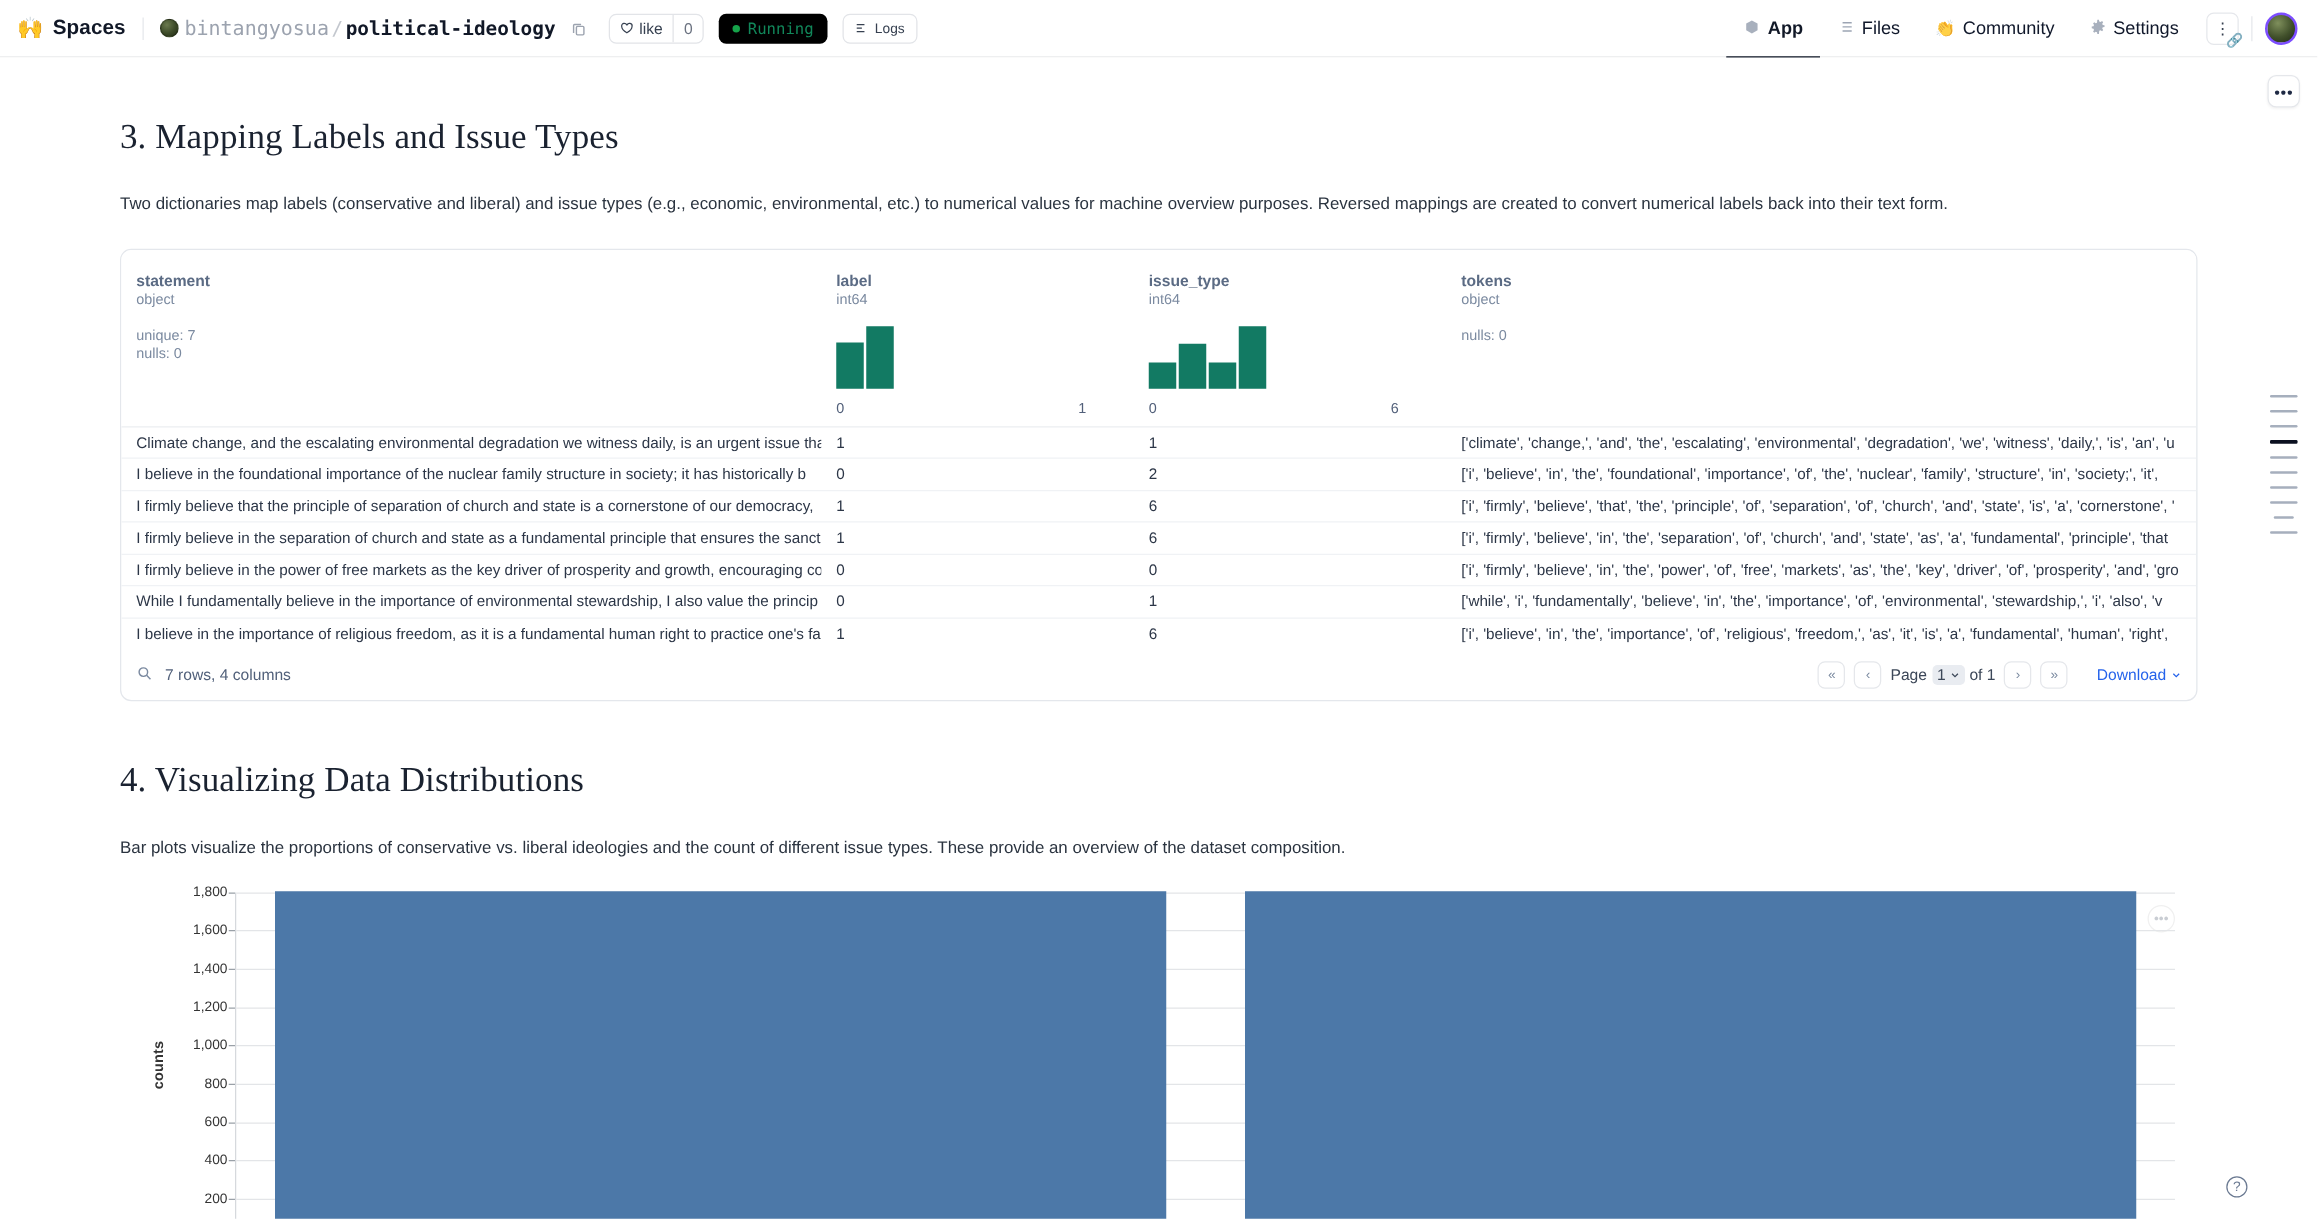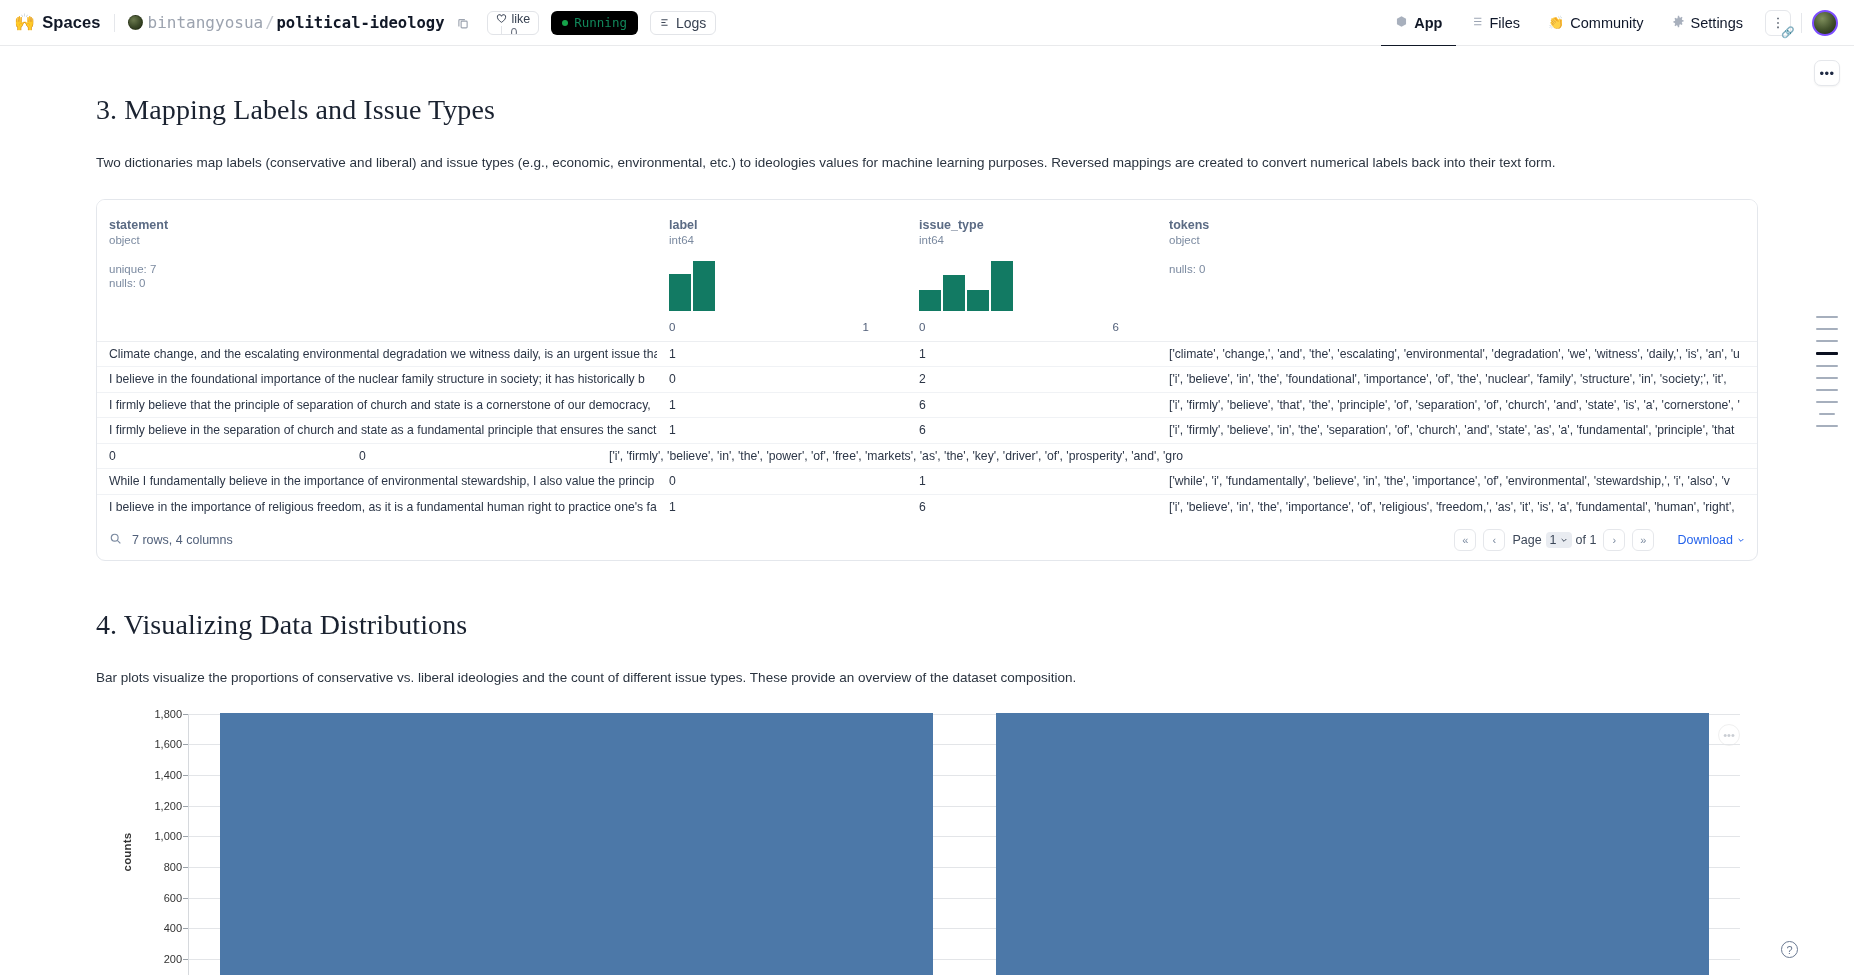--- a/index.html
+++ b/index.html
@@ -34,34 +34,34 @@
   .slash { color: #c3c7ce; font-size: 15.5px; margin: 0 2px; font-family: "DejaVu Sans Mono", monospace; }
   .repo-name { color: #111827; font-size: 15.5px; font-weight: bold; font-family: "DejaVu Sans Mono", monospace; }
   .copy-btn {
     width: 20px; height: 20px; margin-left: 9px; display: flex; align-items: center; justify-content: center;
     color: #9ca3af; cursor: pointer;
   }
   .pill {
     display: flex; align-items: center; height: 24px;
     border: 1px solid #e2e4e8; border-radius: 6px;
     font-size: 12.5px; color: #374151; background: #fff;
-    margin-left: 14px; overflow: hidden; cursor: pointer; flex-direction: column;
+    margin-left: 14px; overflow: hidden; cursor: pointer;
   }
   .pill .seg { padding: 0 8px; display: flex; align-items: center; gap: 4px; height: 100%; }
   .pill .seg + .seg { border-left: 1px solid #e2e4e8; color: #6b7280; }
   .pill-running {
     display: flex; align-items: center; gap: 6px; height: 24px; margin-left: 12px;
     background: #000000; border-radius: 6px; padding: 0 11px;
     font-size: 12.5px; color: #11875a; font-family: "DejaVu Sans Mono", monospace; cursor: pointer;
   }
   .dot-green { width: 6px; height: 6px; border-radius: 50%; background: #16a34a; }
   .pill-logs {
     display: flex; align-items: center; gap: 5px; height: 24px; margin-left: 12px;
     border: 1px solid #e2e4e8; border-radius: 6px; padding: 0 9px;
-    font-size: 14px; color: #374151; background: #fff; cursor: pointer;
+    font-size: 11px; color: #374151; background: #fff; cursor: pointer;
   }
   .hf-right { display: flex; align-items: center; height: 100%; gap: 0; }
   .navtab {
     display: flex; align-items: center; gap: 6px; height: 46px;
     padding: 0 14px; font-size: 14.5px; color: #0f172a; cursor: pointer;
     border-bottom: 2px solid transparent; position: relative; top: 1px;
   }
   .navtab.active { color: #111827; font-weight: bold; border-bottom-color: #111827; }
   .navtab .gi { font-size: 13px; opacity: .85; }
   .kebab-box {
@@ -264,21 +264,21 @@
 
 <div class="page">
 
   <div class="top-kebab">
     <span>•••</span>
   </div>
 
   <div class="content">
 
     <h2 class="sec">3. Mapping Labels and Issue Types</h2>
-    <p class="para">Two dictionaries map labels (conservative and liberal) and issue types (e.g., economic, environmental, etc.) to ideologies values for machine learning purposes. Reversed mappings are created to convert numerical labels back into their text form.</p>
+    <p class="para">Two dictionaries map labels (conservative and liberal) and issue types (e.g., economic, environmental, etc.) to numerical values for machine overview purposes. Reversed mappings are created to convert numerical labels back into their text form.</p>
 
     <div class="table-card">
       <div class="thead">
 
         <div class="th col-statement">
           <div class="cname">statement</div>
           <div class="ctype">object</div>
           <div class="cmeta">
             <div>unique: 7</div>
             <div>nulls: 0</div>
@@ -341,20 +341,21 @@
             <div class="td td-num">6</div>
             <div class="td td-tokens">['i', 'firmly', 'believe', 'that', 'the', 'principle', 'of', 'separation', 'of', 'church', 'and', 'state', 'is', 'a', 'cornerstone', '</div>
           </div>
           <div class="trow">
             <div class="td td-statement">I firmly believe in the separation of church and state as a fundamental principle that ensures the sanct</div>
             <div class="td td-num">1</div>
             <div class="td td-num">6</div>
             <div class="td td-tokens">['i', 'firmly', 'believe', 'in', 'the', 'separation', 'of', 'church', 'and', 'state', 'as', 'a', 'fundamental', 'principle', 'that</div>
           </div>
           <div class="trow">
+            <div class="td td-statement">I firmly believe in the power of free markets as the key driver of prosperity and growth, encouraging co</div>
             <div class="td td-num">0</div>
             <div class="td td-num">0</div>
             <div class="td td-tokens">['i', 'firmly', 'believe', 'in', 'the', 'power', 'of', 'free', 'markets', 'as', 'the', 'key', 'driver', 'of', 'prosperity', 'and', 'gro</div>
           </div>
           <div class="trow">
             <div class="td td-statement">While I fundamentally believe in the importance of environmental stewardship, I also value the princip</div>
             <div class="td td-num">0</div>
             <div class="td td-num">1</div>
             <div class="td td-tokens">['while', 'i', 'fundamentally', 'believe', 'in', 'the', 'importance', 'of', 'environmental', 'stewardship,', 'i', 'also', 'v</div>
           </div>

